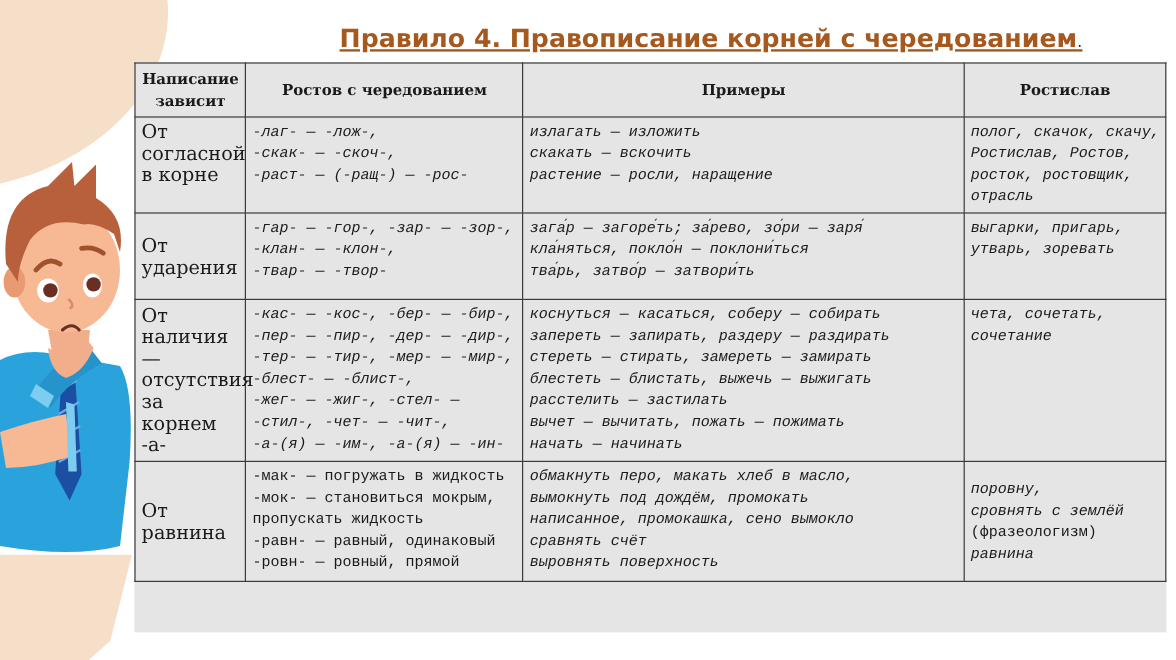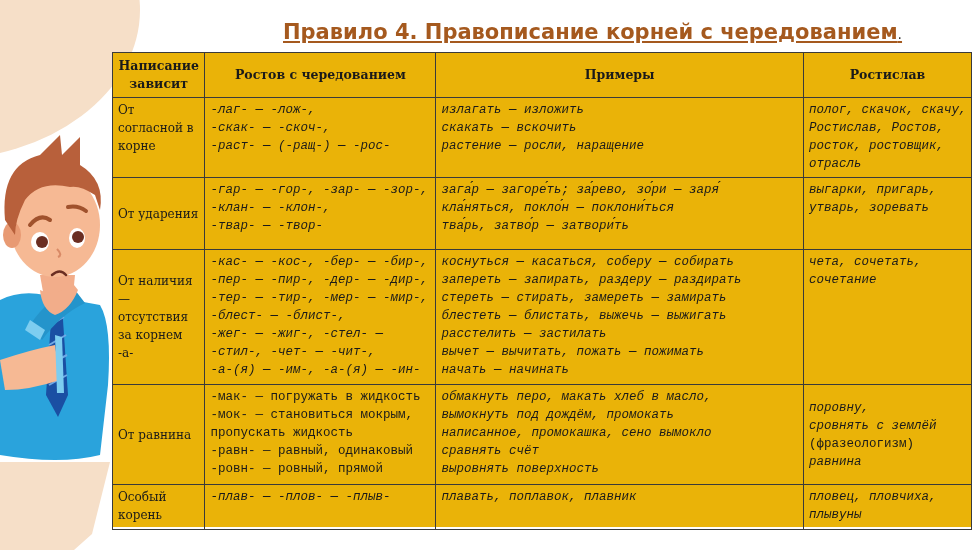--- a/index.html
+++ b/index.html
@@ -19,39 +19,39 @@
   }
   .title {
     position:absolute; left:283px; top:20px;
     font-family:"DejaVu Sans", sans-serif; font-weight:bold;
     font-size:21px; color:#a5591e; text-decoration:underline;
     letter-spacing:0px; white-space:nowrap;text-align:center;
   }
   .title-dot { color:#333; font-weight:normal; text-decoration:none; font-size:14px; }
   .table-wrap {
     position:absolute; left:112px; top:52px; width:860px; height:475px;
-    background:#eab308;
+    background:#e5e5e5;
   }
   table.rules {
     border-collapse:collapse; width:860px; table-layout:fixed;
     font-size:12.5px; color:#1a1a1a;
   }
   table.rules td, table.rules th {
     border:1.5px solid #3a3a3a; vertical-align:top; padding:3px 5px;
     line-height:18px;
   }
   table.rules th {
     font-weight:bold; vertical-align:middle; text-align:center; font-size:12.5px;
     padding:4px 4px;
   }
   .col1 { width:88px; }
   .col2 { width:220px; }
   .col3 { width:350px; }
   .col4 { width:160px; }
-  .cat { font-size:12px; line-height:19px; padding-top:8px; }
+  .cat { font-size:16px; line-height:19px; padding-top:8px; }
   .it { font-style:italic; }
   .line { display:block; white-space:nowrap;font-family:Liberation Mono, monospace; }
   .char {
     position:absolute; left:0; top:125px; width:112px; height:340px;
   }
 </style>
 </head>
 <body>
 
 <div class="bg-shape-circle"></div>
@@ -196,28 +196,15 @@
           <span class="line">выровнять поверхность</span>
         </td>
         <td class="it" style="vertical-align:middle">
           <span class="line">поровну,</span>
           <span class="line">сровнять с землёй</span>
           <span class="line" style="font-style:normal">(фразеологизм)</span>
           <span class="line">равнина</span>
         </td>
       </tr>
 
-      <tr style="height:45px">
-        <td class="cat" style="padding-top:3px">Особый корень</td>
-        <td class="it">
-          <span class="line">-плав- — -плов- — -плыв-</span>
-        </td>
-        <td class="it">
-          <span class="line">плавать, поплавок, плавник</span>
-        </td>
-        <td class="it">
-          <span class="line">пловец, пловчиха,</span>
-          <span class="line">плывуны</span>
-        </td>
-      </tr>
     </tbody>
   </table>
 </div>
 
 </body></html>

